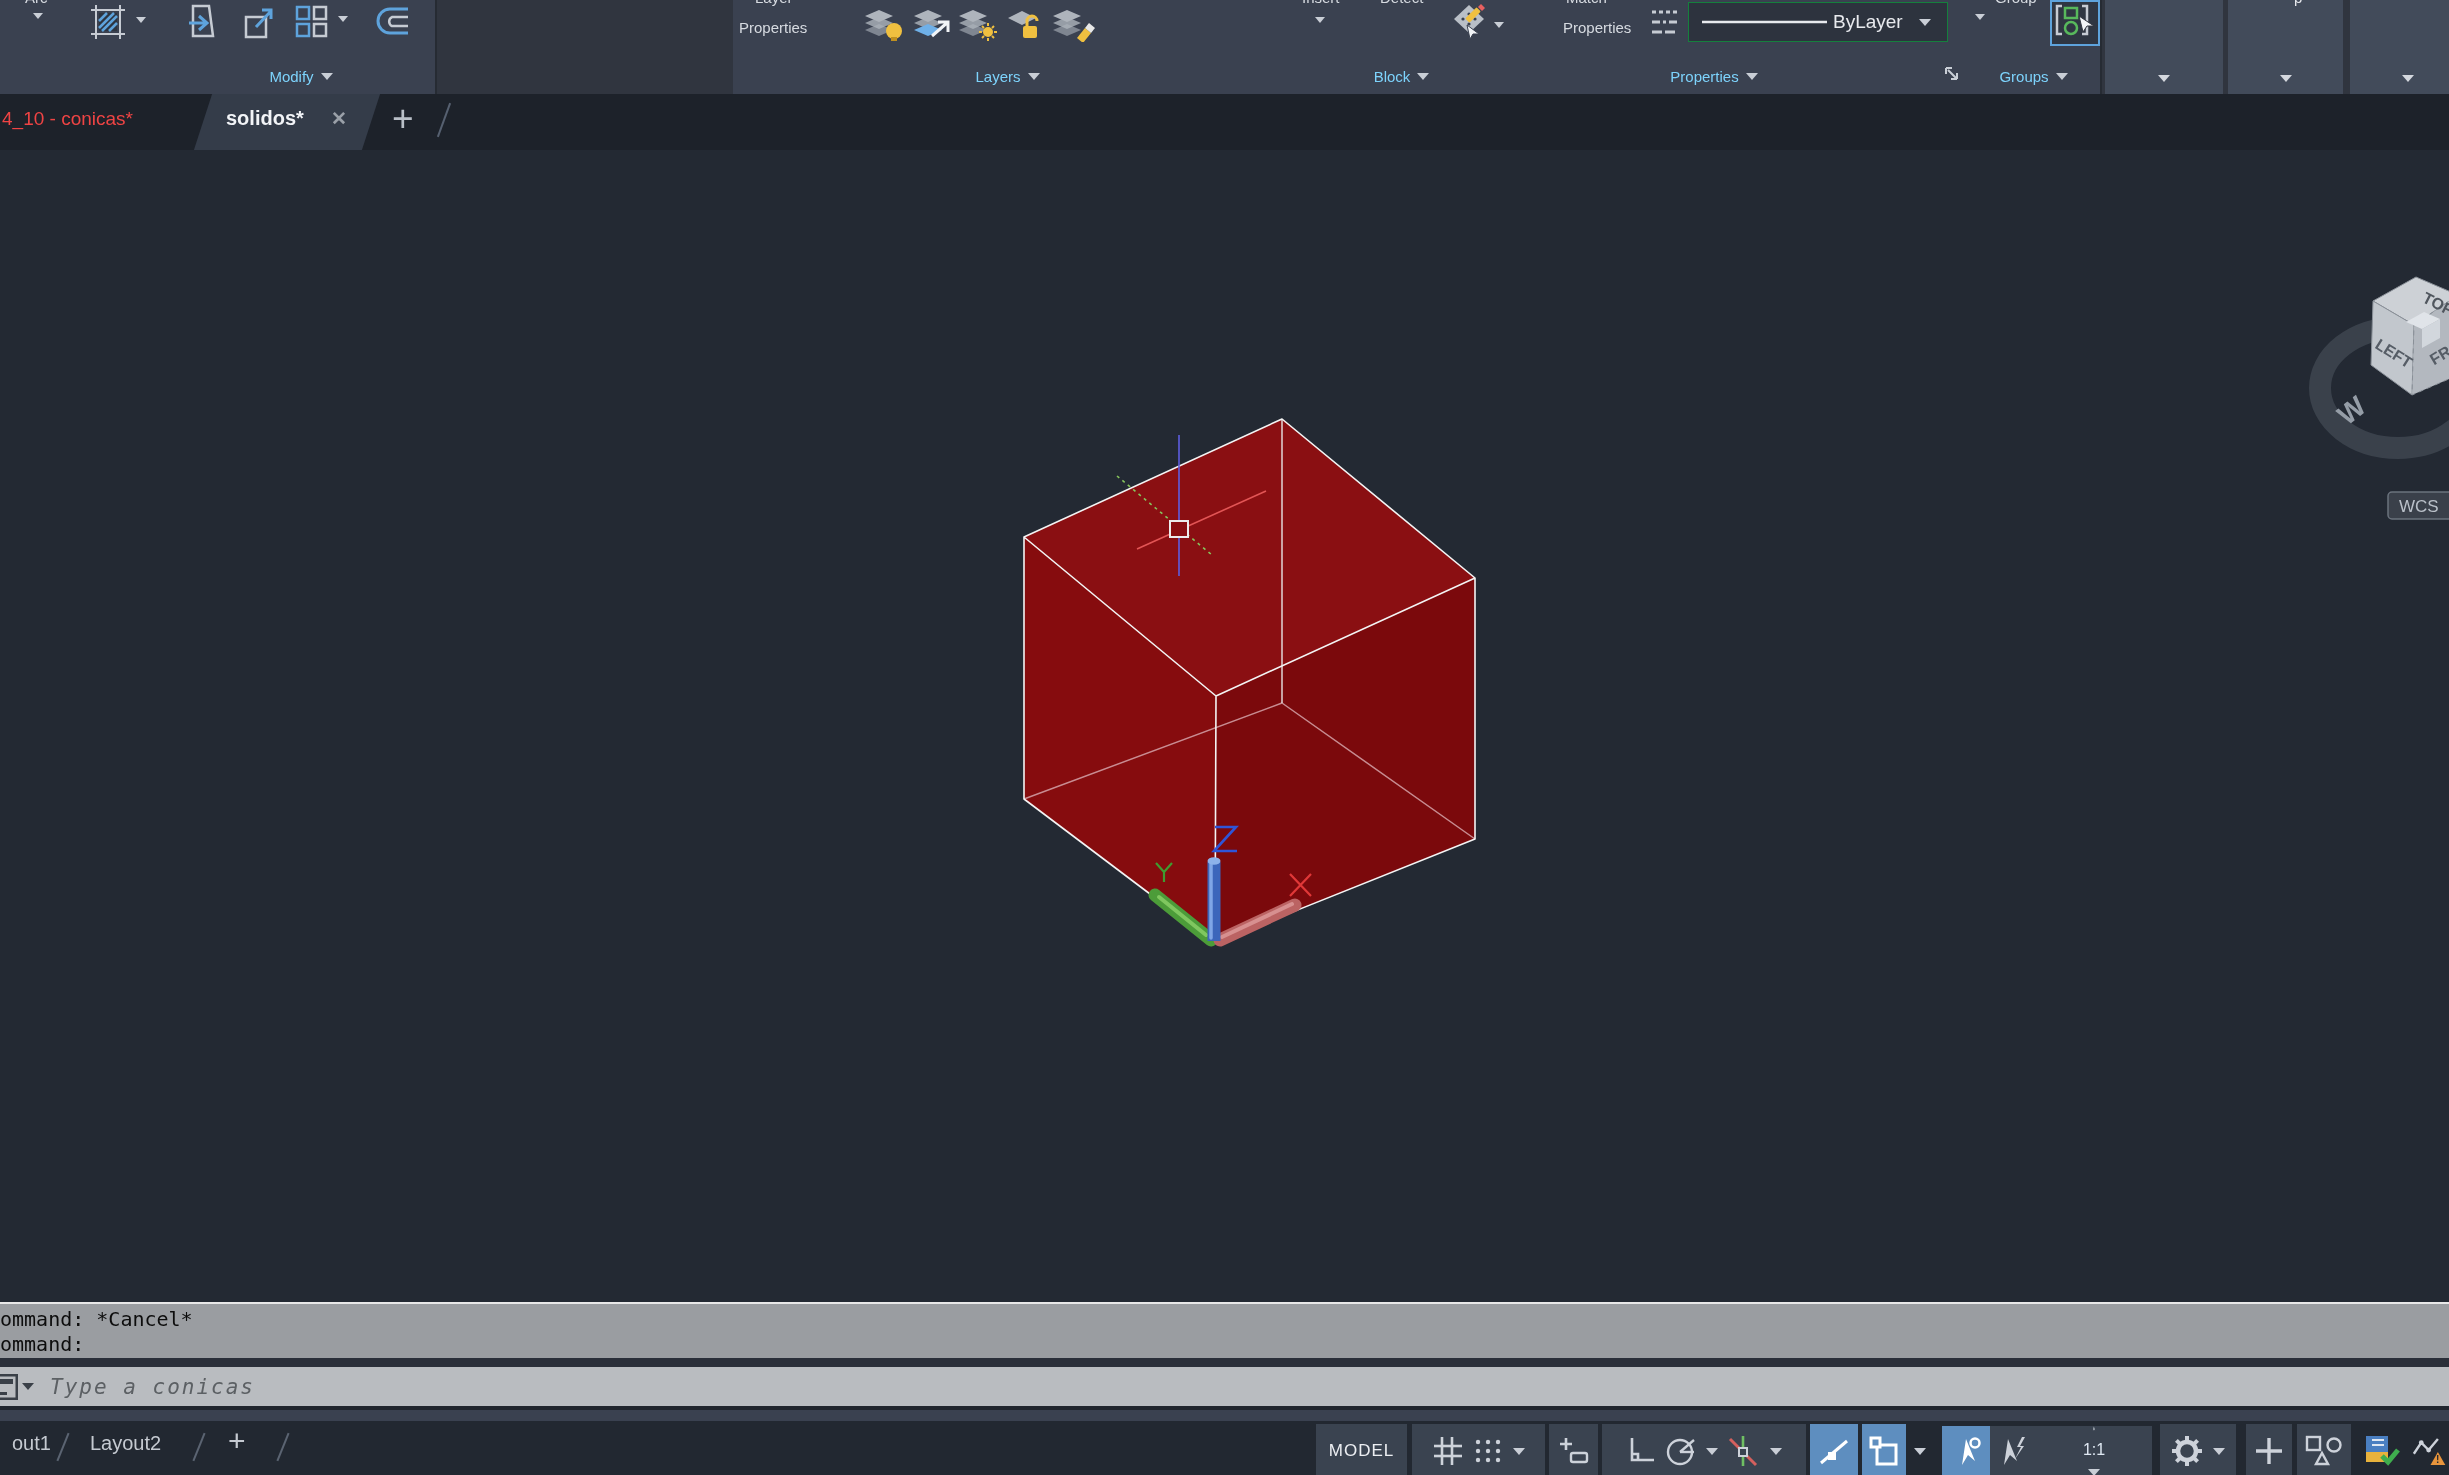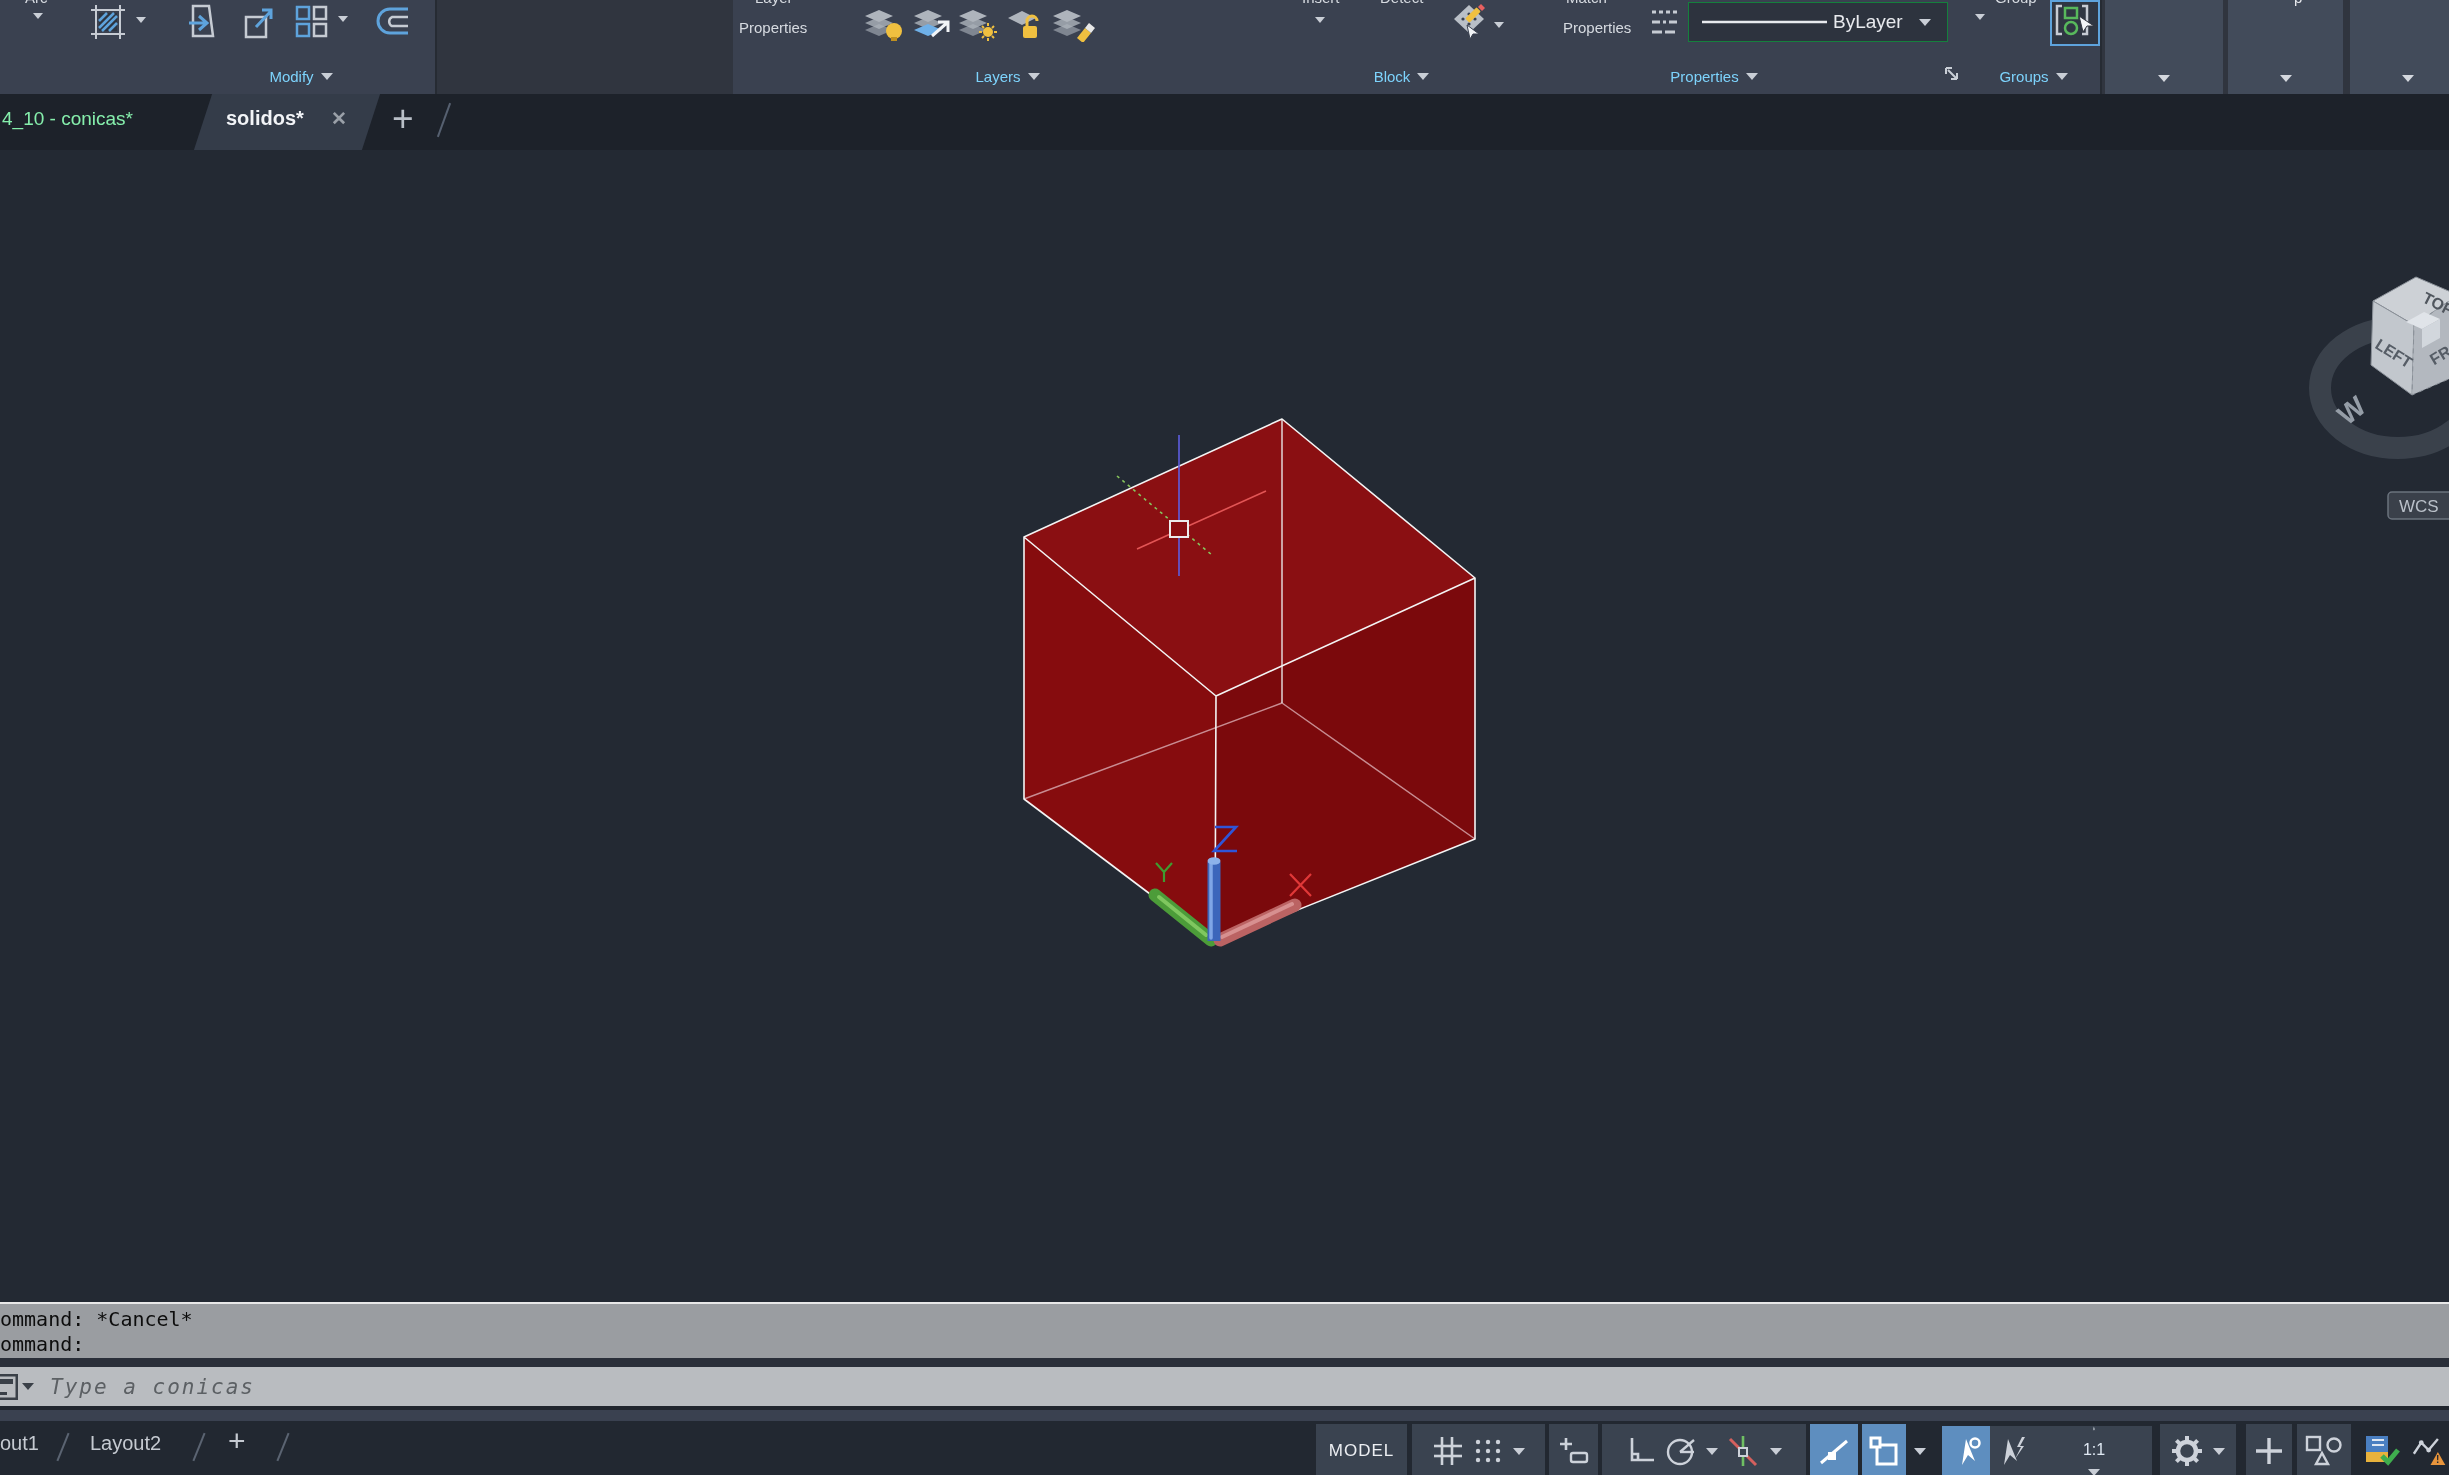--- a/index.html
+++ b/index.html
@@ -14,21 +14,21 @@
   .panel-label{position:absolute;left:0;right:0;bottom:9px;text-align:center;color:#7dd3fc;font-size:15px;white-space:nowrap;cursor:default;}
   .panel-label .tri{display:inline-block;margin-left:7px;vertical-align:2px;}
   .tri{width:0;height:0;border-left:6px solid transparent;border-right:6px solid transparent;border-top:7px solid #c9ced6;}
   .tri.sm{border-left-width:5px;border-right-width:5px;border-top-width:6px;}
   .cutlbl{position:absolute;top:-11px;color:#d7dbe1;font-size:15px;white-space:nowrap;}
   .ric{position:absolute;}
   .collapsed{background:#424b5a;border-right:none;}
   .launcher{position:absolute;}
   
   #filetabs{position:absolute;left:0;top:94px;width:2449px;height:56px;background:#1d222a;border-bottom:2px solid #3a4150;}
-  .ftab-inactive{position:absolute;left:2px;top:14px;color:#86efac;font-size:19px;white-space:nowrap;}
+  .ftab-inactive{position:absolute;left:2px;top:14px;color:#ef4444;font-size:19px;white-space:nowrap;}
   .ftab-active{position:absolute;left:203px;top:0;width:168px;height:56px;background:#343c49;transform:skewX(-18deg);}
   .ftab-active-txt{position:absolute;left:226px;top:13px;color:#f2f4f7;font-size:20px;font-weight:bold;white-space:nowrap;}
   .ftab-close{position:absolute;left:331px;top:13px;color:#9aa0a8;font-size:19px;font-weight:bold;}
   .ftab-plus{position:absolute;left:392px;top:4px;color:#b9bfc7;font-size:37px;font-weight:300;}
   .ftab-slash{position:absolute;left:443px;top:8px;width:2px;height:36px;background:#566070;transform:rotate(20deg);}
   
   #viewport{position:absolute;left:0;top:150px;width:2449px;height:1152px;background:#232933;}
   
   #cmd-sep{position:absolute;left:0;top:1302px;width:2449px;height:2px;background:#e8e8e8;}
   #cmd-history{position:absolute;left:0;top:1304px;width:2449px;height:54px;background:#9a9da1;}
@@ -304,21 +304,21 @@
     <rect x="5" y="18" width="10" height="3" fill="#3a4048"></rect>
   </svg>
   <span class="tri" style="position:absolute;left:22px;top:16px;border-top-color:#3a4048;"></span>
   <span class="placeholder">Type a conicas</span>
 </div>
 <div id="below-cmd"></div>
 <div id="light-strip"></div>
 
 <div id="statusbar">
 
-  <span class="ltab" style="left:0;">out1</span>
+  <span class="ltab" style="left:12px;">out1</span>
   <span class="lslash" style="left:62px;"></span>
   <span class="ltab" style="left:90px;">Layout2</span>
   <span class="lslash" style="left:198px;"></span>
   <span class="ltab" style="left:228px;font-size:30px;top:3px;">+</span>
   <span class="lslash" style="left:282px;"></span>
 
   <div class="sgroup" style="left:1316px;width:91px;">
     <span class="model-txt">MODEL</span>
   </div>
 

